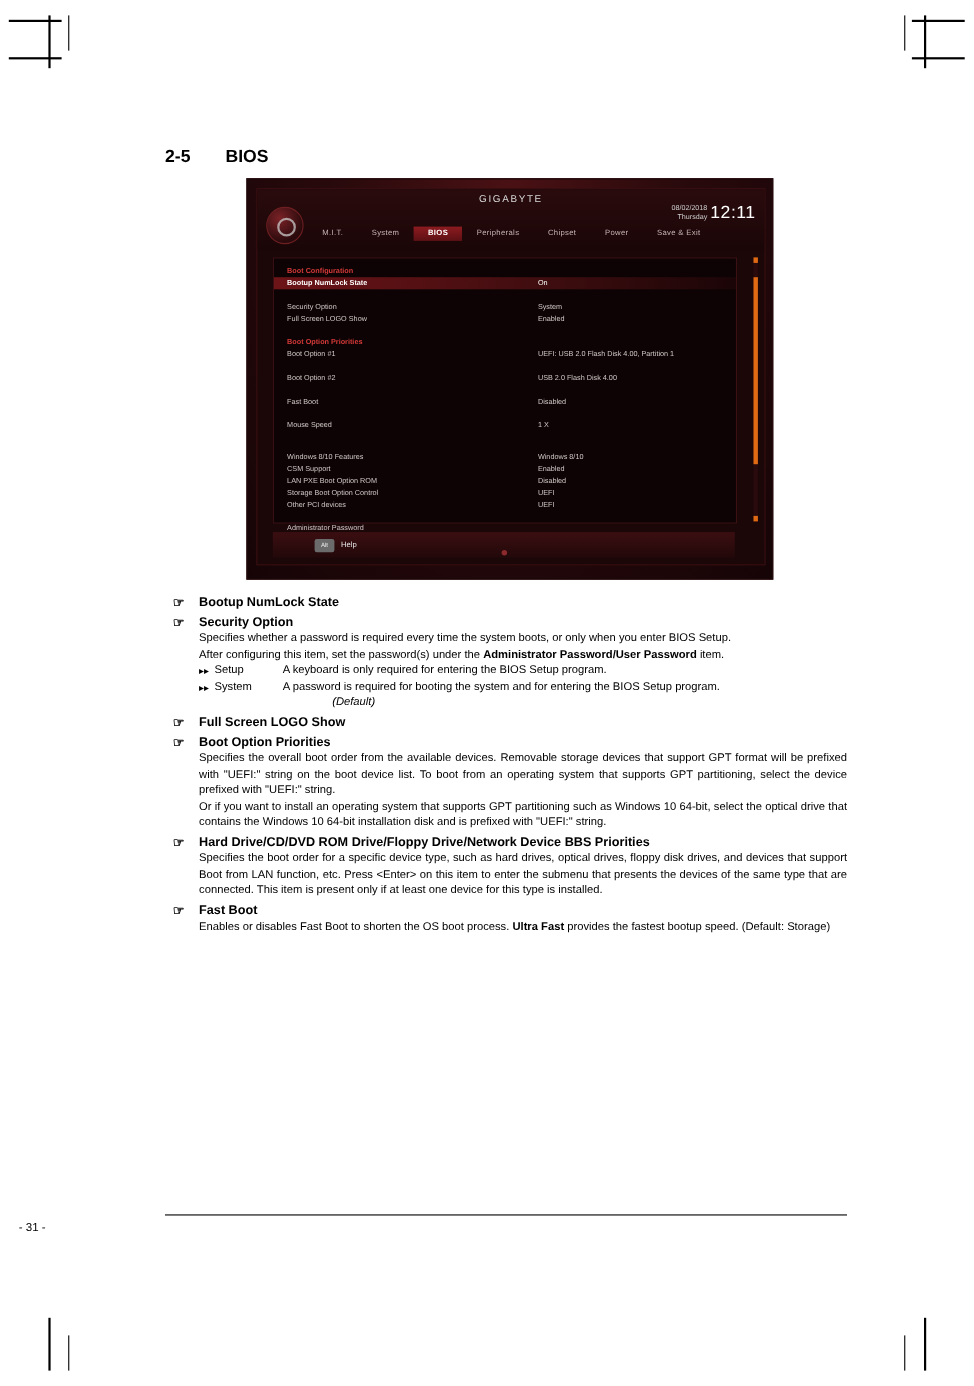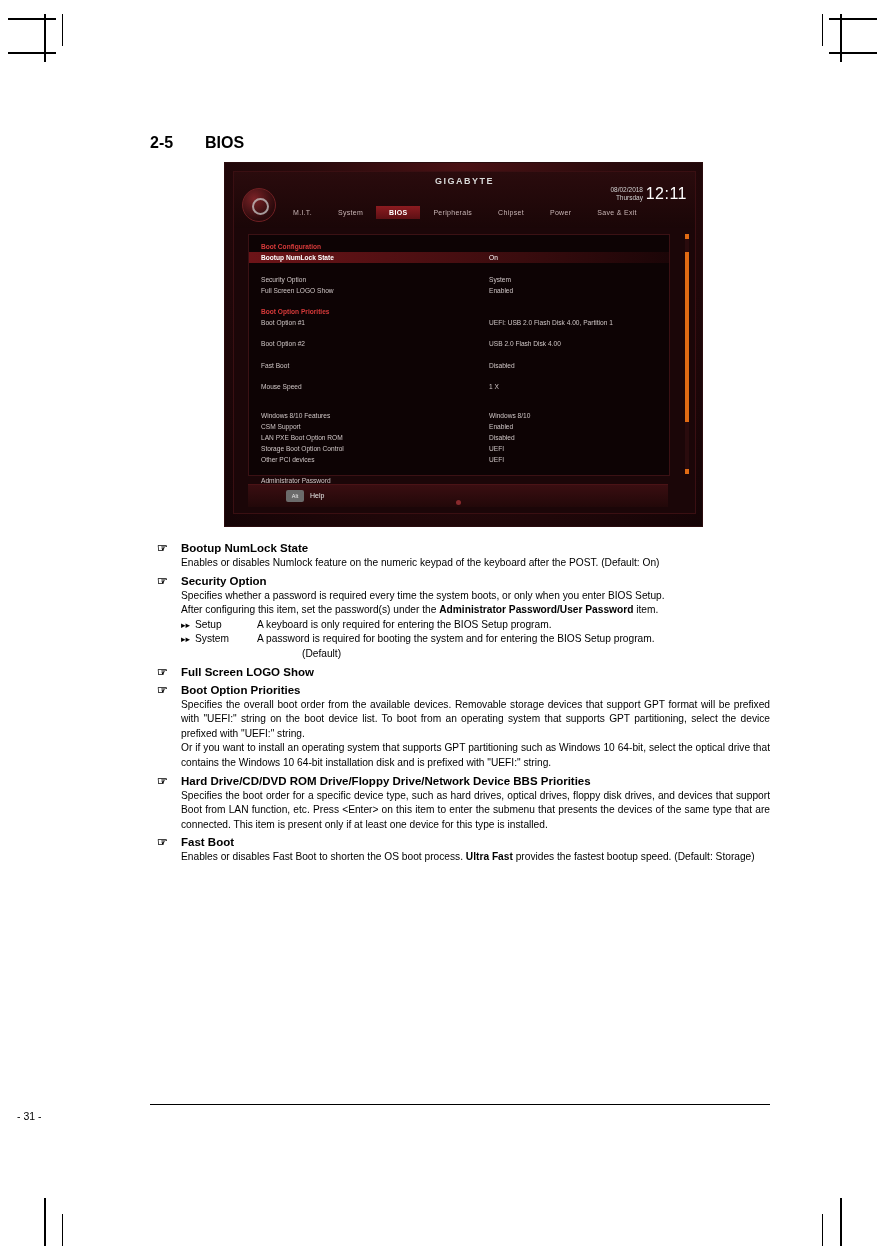--- a/index.html
+++ b/index.html
@@ -74,21 +74,21 @@
     width: 100%;
     height: 56px;
     background: linear-gradient(180deg,#2a0b0d 0%, #1a0607 100%);
   }
   .bios-brand {
     position: absolute;
     left: 0; right: 0; top: 4px;
     text-align: center;
     color: #d8d8d8;
     font-size: 9px;
-    font-weight: bold;
+    font-weight: normal;
     letter-spacing: 1.5px;
   }
   .bios-logo-circle {
     position: absolute;
     left: 8px; top: 16px;
     width: 32px; height: 32px;
     border-radius: 50%;
     background: radial-gradient(circle at 35% 30%, #7a2226, #2a0a0c 70%);
     border: 1px solid #6e1f22;
   }
@@ -266,21 +266,21 @@
     position: absolute;
     left: 31px;
     top: 0;
     font-size: 9px;
   }
   .sub .term {
     display: inline-block;
     width: 62px;
   }
   .sub .desc { display: inline; }
-  .sub .cont { padding-left: 107px; display: block; }
+  .sub .cont { padding-left: 107px; display: block; font-style: italic; }
   b { font-weight: bold; }
 
   .footer-rule {
     position: absolute;
     left: 133px;
     top: 1104px;
     width: 620px;
     height: 1px;
     background: #000;
   }
@@ -434,21 +434,20 @@
     </div>
   </div>
 
   <div class="content">
 
     <div class="item">
       <div class="item-head">
         <span class="bullet">☞</span>
         <span>Bootup NumLock State</span>
       </div>
-      <div class="item-body">Enables or disables Numlock feature on the numeric keypad of the keyboard after the POST. (Default: On)</div>
     </div>
 
     <div class="item">
       <div class="item-head">
         <span class="bullet">☞</span>
         <span>Security Option</span>
       </div>
       <div class="item-body">Specifies whether a password is required every time the system boots, or only when you enter BIOS Setup.</div>
       <div class="item-body"><span>After configuring this item, set the password(s) under the </span><b>Administrator Password/User Password</b><span> item.</span></div>
       <div class="sub">

